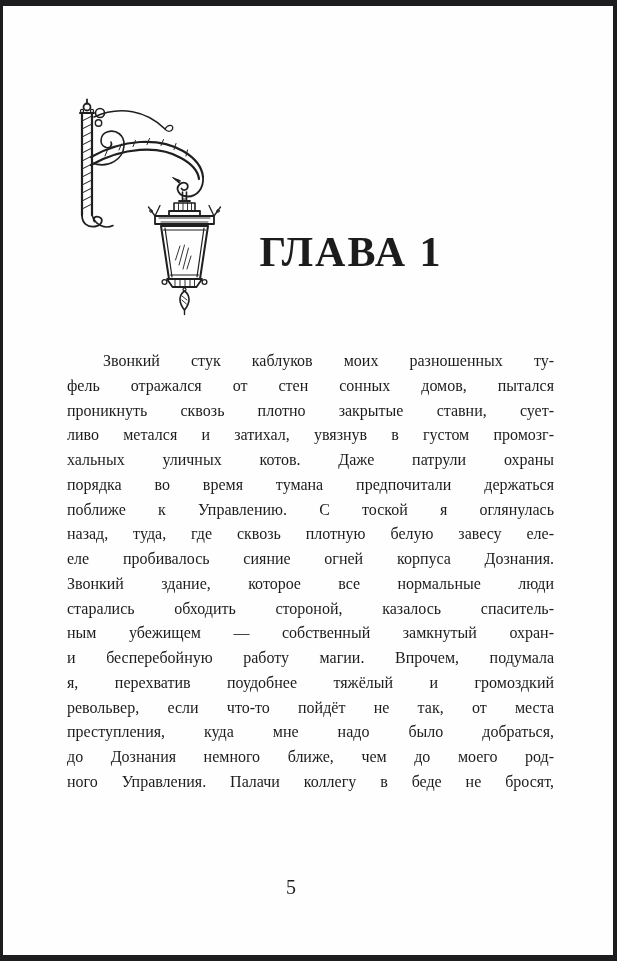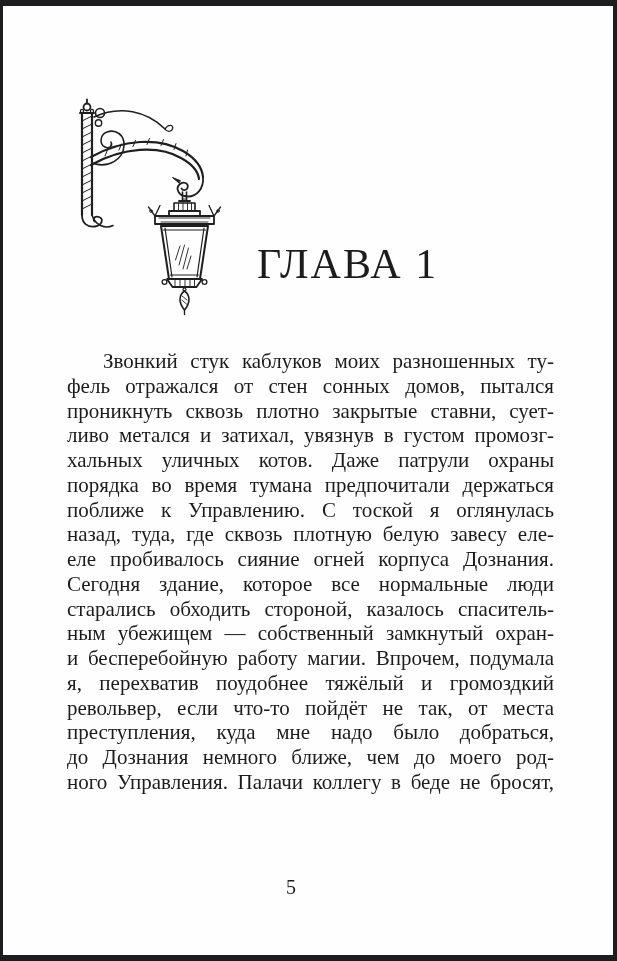--- a/index.html
+++ b/index.html
@@ -20,29 +20,30 @@
     overflow:hidden;
     font-family:"Liberation Serif", serif;
     color:var(--ink);
   }
   .illustration{
     position:absolute;left:72px;top:92px;width:160px;height:222px;margin:0;
   }
   .illustration svg{width:100%;height:100%;}
   .chapter{
     position:absolute;left:242px;top:222px;width:212px;
-    margin:12px;
-    font-size:42px;font-weight:400;
+    margin:0;
+    font-size:42px;font-weight:700;
     letter-spacing:2px;
+    text-align:center;
     color:var(--ink);
     font-family:"Liberation Serif", serif;
   }
   .body{
     position:absolute;left:64px;top:343px;width:487px;
-    font-size:21px;line-height:24.76px;
+    font-size:16px;line-height:24.76px;
   }
   .line{
     text-align:justify;
     text-align-last:justify;
     -moz-text-align-last:justify;
     height:24.76px;overflow:visible;
   }
   .line.indent{text-indent:36px;}
   .pagenum{
     position:absolute;left:238px;top:870px;width:100px;
@@ -121,21 +122,21 @@
   <div class="body">
       <div class="line indent">Звонкий стук каблуков моих разношенных ту-</div>
       <div class="line">фель отражался от стен сонных домов, пытался</div>
       <div class="line">проникнуть сквозь плотно закрытые ставни, сует-</div>
       <div class="line">ливо метался и затихал, увязнув в густом промозг-</div>
       <div class="line">хальных уличных котов. Даже патрули охраны</div>
       <div class="line">порядка во время тумана предпочитали держаться</div>
       <div class="line">поближе к Управлению. С тоской я оглянулась</div>
       <div class="line">назад, туда, где сквозь плотную белую завесу еле-</div>
       <div class="line">еле пробивалось сияние огней корпуса Дознания.</div>
-      <div class="line">Сегодня здание, которое все нормальные люди</div>
+      <div class="line">Звонкий здание, которое все нормальные люди</div>
       <div class="line">старались обходить стороной, казалось спаситель-</div>
       <div class="line">ным убежищем — собственный замкнутый охран-</div>
       <div class="line">и бесперебойную работу магии. Впрочем, подумала</div>
       <div class="line">я, перехватив поудобнее тяжёлый и громоздкий</div>
       <div class="line">револьвер, если что-то пойдёт не так, от места</div>
       <div class="line">преступления, куда мне надо было добраться,</div>
       <div class="line">до Дознания немного ближе, чем до моего род-</div>
       <div class="line">ного Управления. Палачи коллегу в беде не бросят,</div>
     </div>
 

